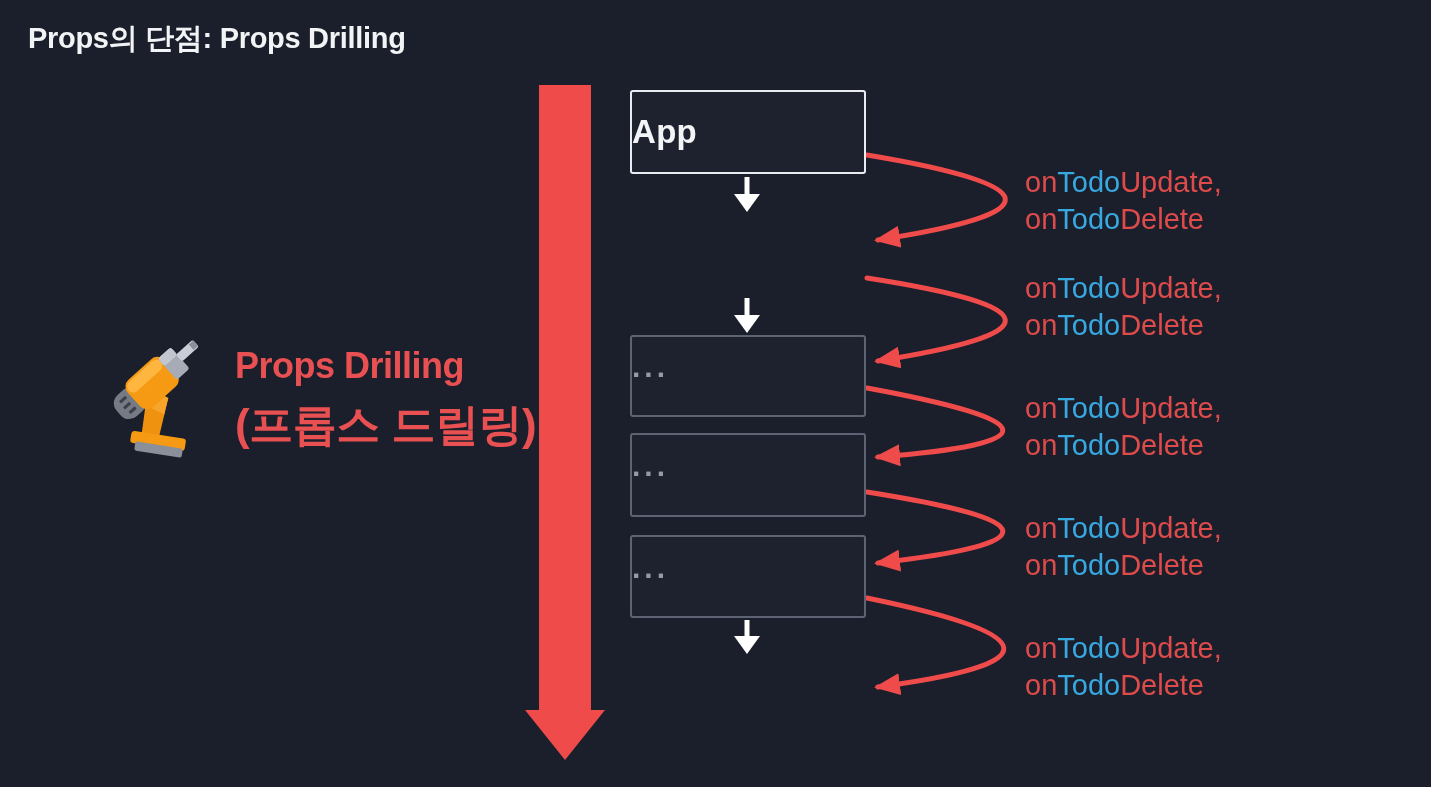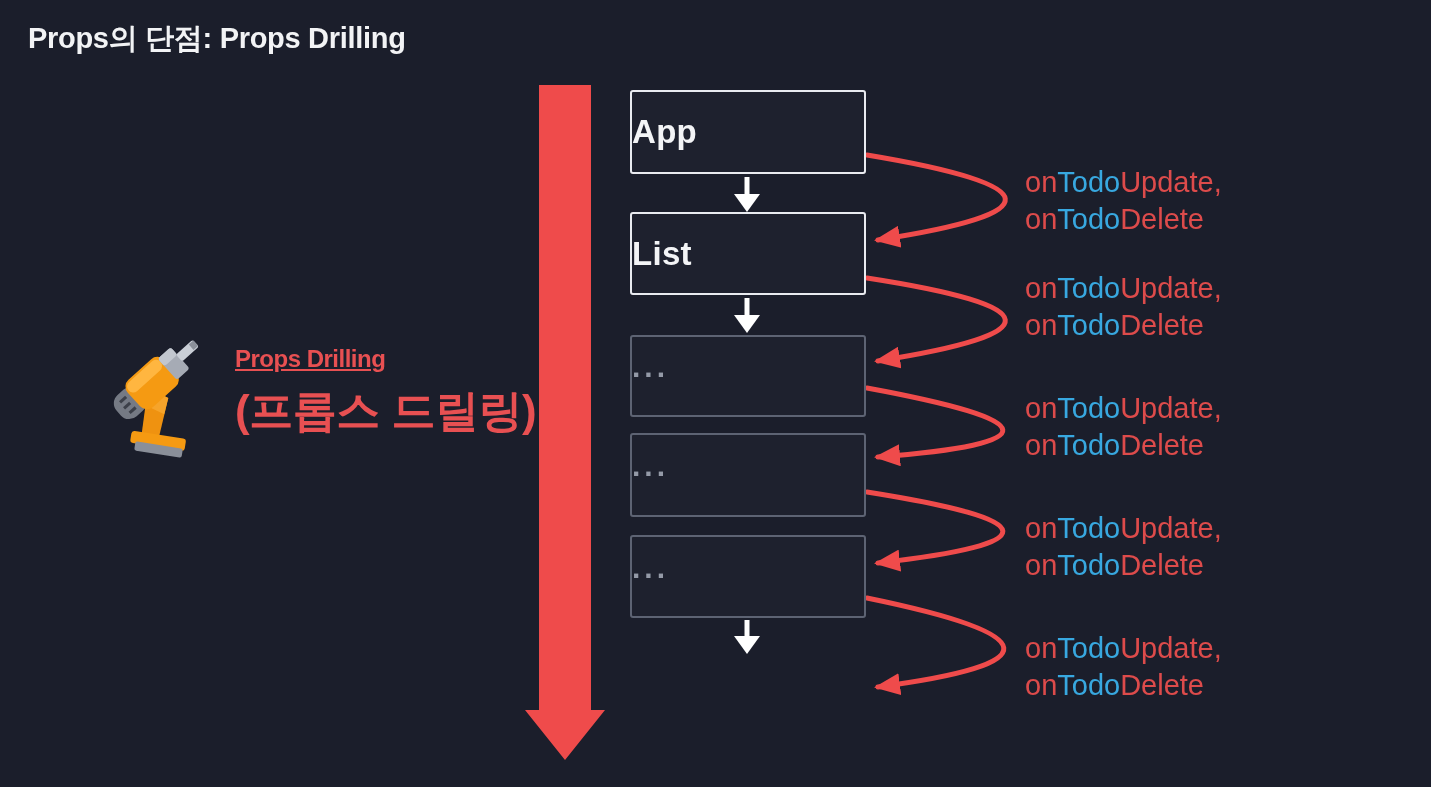--- a/index.html
+++ b/index.html
@@ -31,21 +31,21 @@
   }
 
   
   .annotation{
     position:absolute;left:103px;top:340px;
     display:flex;align-items:flex-start;gap:30px;
   }
   .drill-svg{width:102px;height:118px;flex:0 0 auto;}
   .ann-text{padding-top:6px;}
   .ann-heading{
-    font-size:24px;font-weight:700;color:#e85052;letter-spacing:-0.5px;line-height:1.1;text-decoration:underline;
+    font-size:36px;font-weight:700;color:#e85052;letter-spacing:-0.5px;line-height:1.1;
   }
   .ann-sub{
     font-size:44px;font-weight:700;color:#e85052;margin-top:10px;letter-spacing:-0.5px;
   }
 
   
   .plabel{
     position:absolute;left:1025px;
     font-size:29px;font-weight:400;line-height:37px;white-space:nowrap;
   }
@@ -81,23 +81,20 @@
       <path d="M867,155 Q1138,200 878,240" marker-end="url(#mRed)"></path>
       <path d="M867,278 Q1138,320 878,361" marker-end="url(#mRed)"></path>
       <path d="M867,388 Q1133,437 878,457" marker-end="url(#mRed)"></path>
       <path d="M867,492 Q1133,534 878,563" marker-end="url(#mRed)"></path>
       <path d="M867,598 Q1135,653 878,687" marker-end="url(#mRed)"></path>
     </g>
   </svg>
 
   <div class="box" style="top:90px;height:84px">
     <span class="box-label">App</span>
-  </div>
-  <div class="box" style="top:212px;height:83px">
-    <span class="box-label">List</span>
   </div>
   <div class="box muted" style="top:335px;height:82px">
     <span class="box-label">...</span>
   </div>
   <div class="box muted" style="top:433px;height:84px">
     <span class="box-label">...</span>
   </div>
   <div class="box muted" style="top:535px;height:83px">
     <span class="box-label">...</span>
   </div>

